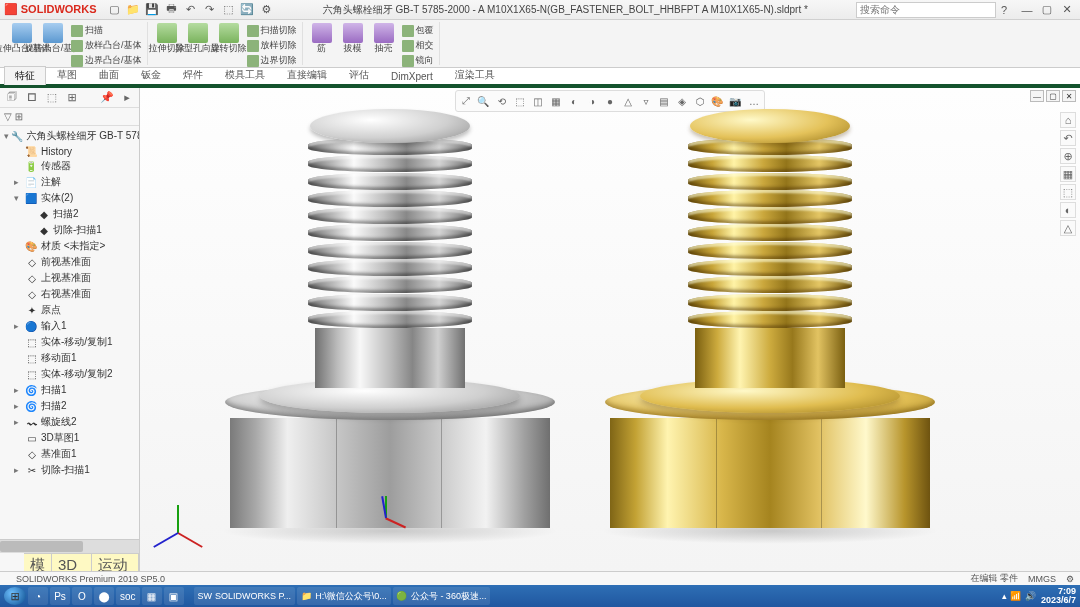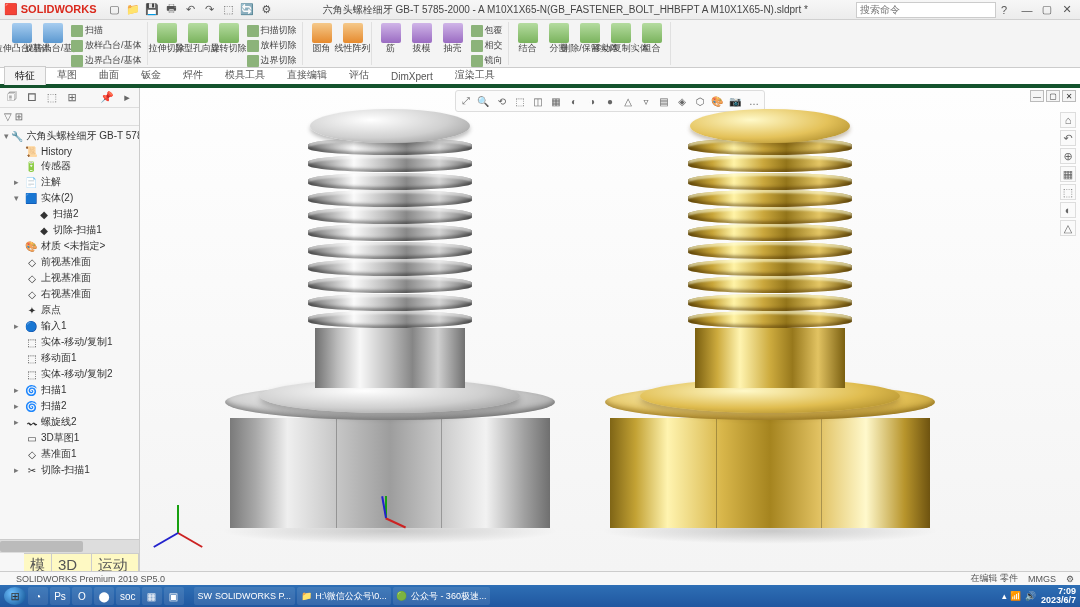--- a/index.html
+++ b/index.html
@@ -196,32 +196,20 @@
           </div>
           <div class="rib-sm">
             <span class="ico"></span>
             <span>边界切除</span>
           </div>
         </div>
       </div>
     </div>
     <div class="rib-grp">
       <div class="rib-row">
-        <div class="rib-big org">
-          <div class="ico"></div>
-          <div class="lbl">圆角</div>
-        </div>
-        <div class="rib-big org">
-          <div class="ico"></div>
-          <div class="lbl">线性阵列</div>
-        </div>
-      </div>
-    </div>
-    <div class="rib-grp">
-      <div class="rib-row">
         <div class="rib-big pur">
           <div class="ico"></div>
           <div class="lbl">筋</div>
         </div>
         <div class="rib-big pur">
           <div class="ico"></div>
           <div class="lbl">拔模</div>
         </div>
         <div class="rib-big pur">
           <div class="ico"></div>
@@ -233,44 +221,20 @@
             <span>包覆</span>
           </div>
           <div class="rib-sm">
             <span class="ico"></span>
             <span>相交</span>
           </div>
           <div class="rib-sm">
             <span class="ico"></span>
             <span>镜向</span>
           </div>
-        </div>
-      </div>
-    </div>
-    <div class="rib-grp">
-      <div class="rib-row">
-        <div class="rib-big grn">
-          <div class="ico"></div>
-          <div class="lbl">结合</div>
-        </div>
-        <div class="rib-big grn">
-          <div class="ico"></div>
-          <div class="lbl">分割</div>
-        </div>
-        <div class="rib-big grn">
-          <div class="ico"></div>
-          <div class="lbl">删除/保留实体</div>
-        </div>
-        <div class="rib-big grn">
-          <div class="ico"></div>
-          <div class="lbl">移动/复制实体</div>
-        </div>
-        <div class="rib-big grn">
-          <div class="ico"></div>
-          <div class="lbl">组合</div>
         </div>
       </div>
     </div>
   </div>
 
 <div class="cmdtabs" id="cmdtabs">
     <div class="cmdtab active">特征</div>
     <div class="cmdtab">草图</div>
     <div class="cmdtab">曲面</div>
     <div class="cmdtab">钣金</div>

